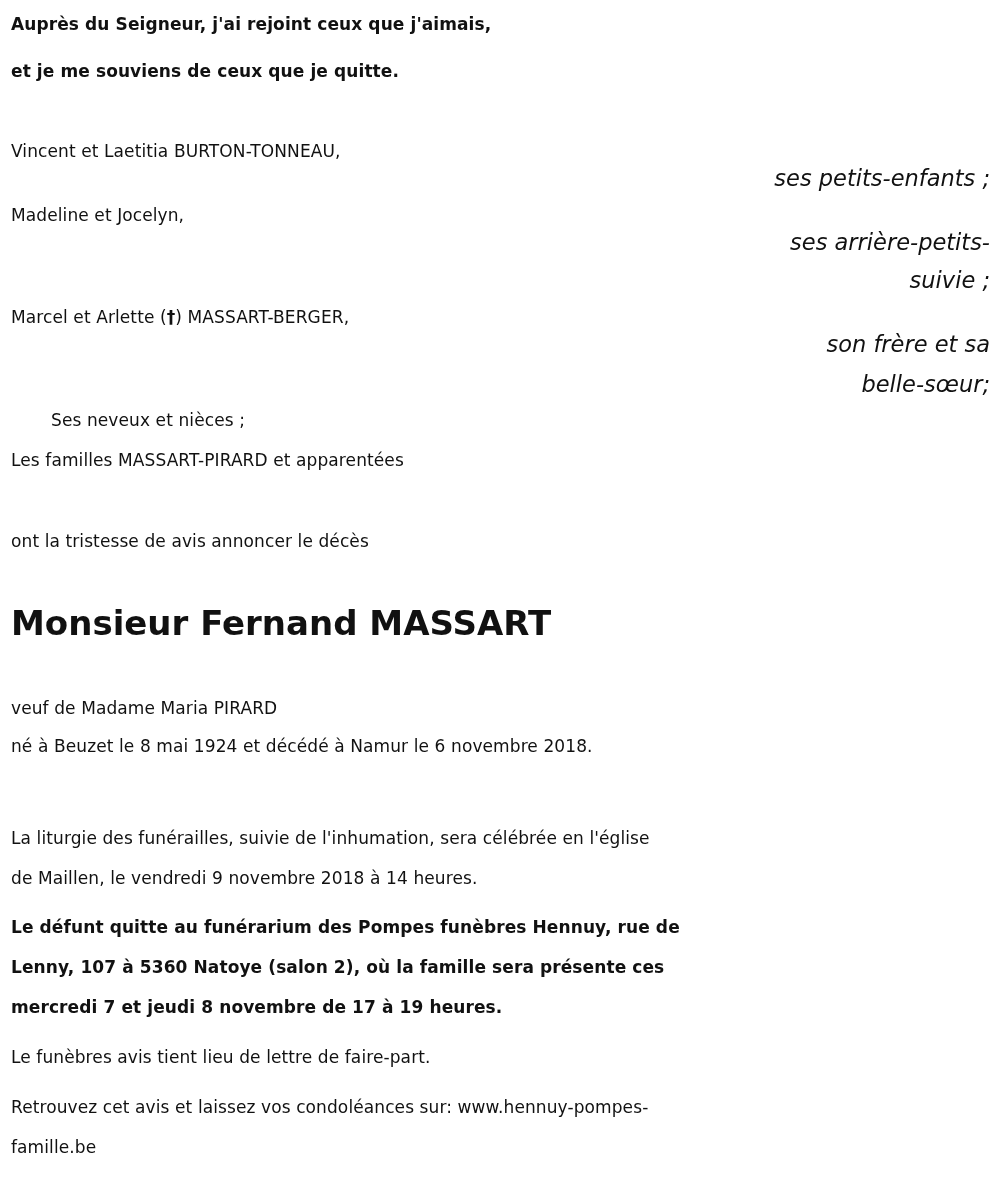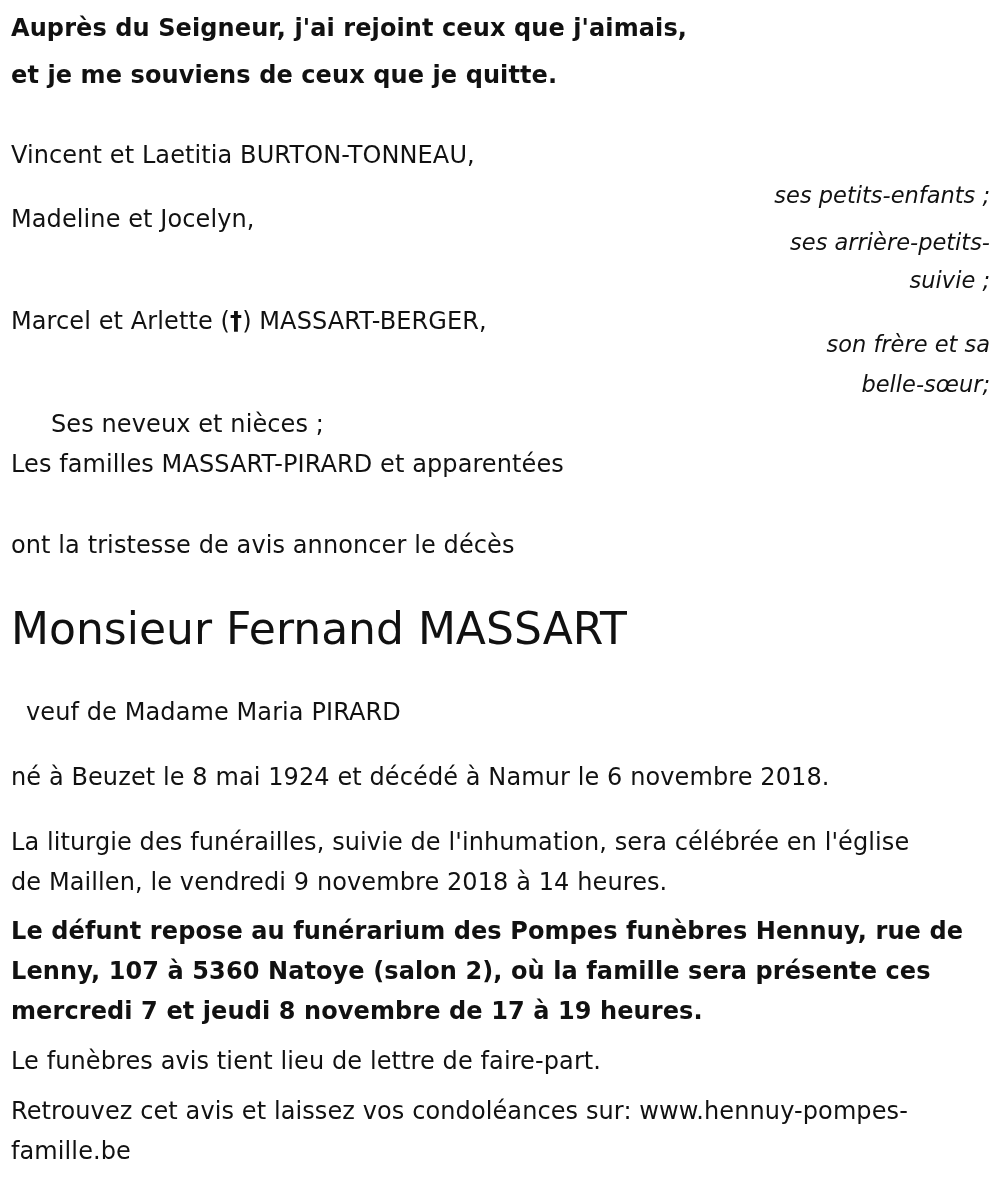--- a/index.html
+++ b/index.html
@@ -1,57 +1,57 @@
 <!DOCTYPE html>
 <html><head>
   <meta charset="utf-8">
   <style>
     html, body { margin: 0; padding: 0; background: #ffffff; }
     body { width: 1000px; height: 1181px; position: relative; overflow: hidden;
            font-family: "DejaVu Sans", sans-serif; color: #111111; }
-    .line { position: absolute; left: 11px; white-space: nowrap; font-size: 24px; letter-spacing: 0.1px; }
+    .line { position: absolute; left: 11px; white-space: nowrap; font-size: 17px; letter-spacing: 0.1px; }
     .bold { font-weight: bold; }
     .right { position: absolute; right: 10px; text-align: right; white-space: nowrap;
              font-style: italic; font-size: 22.5px; }
-    .title { position: absolute; left: 11px; font-weight: normal; font-size: 44px; white-space: nowrap; }
+    .title { position: absolute; left: 11px; font-weight: bold; font-size: 34px; white-space: nowrap; }
     .cross { font-weight: bold; }
   </style>
 </head>
 <body>
 
 <div>
   <div class="line bold" style="top:14px;">Auprès du Seigneur, j'ai rejoint ceux que j'aimais,</div>
   <div class="line bold" style="top:61px;">et je me souviens de ceux que je quitte.</div>
 
   <div class="line" style="top:141px;">Vincent et Laetitia BURTON-TONNEAU,</div>
-  <div class="right" style="top:182px;">ses petits-enfants ;</div>
+  <div class="right" style="top:165px;">ses petits-enfants ;</div>
 
   <div class="line" style="top:205px;">Madeline et Jocelyn,</div>
   <div class="right" style="top:229px;">ses arrière-petits-</div>
   <div class="right" style="top:267px;">suivie ;</div>
 
   <div class="line" style="top:307px;"><span>Marcel et Arlette (</span><span class="cross">†</span><span>) MASSART-BERGER,</span></div>
   <div class="right" style="top:331px;">son frère et sa</div>
   <div class="right" style="top:371px;">belle-sœur;</div>
 
   <div class="line" style="top:410px;margin-left:40px;">Ses neveux et nièces ;</div>
   <div class="line" style="top:450px;">Les familles MASSART-PIRARD et apparentées</div>
 
   <div class="line" style="top:531px;">ont la tristesse de avis annoncer le décès</div>
 
   <div class="title" style="top:603px;">Monsieur Fernand MASSART</div>
 
-  <div class="line" style="top:698px;margin-left:15px;">veuf de Madame Maria PIRARD</div>
+  <div class="line" style="top:698px;">veuf de Madame Maria PIRARD</div>
 
-  <div class="line" style="top:763px;">né à Beuzet le 8 mai 1924 et décédé à Namur le 6 novembre 2018.</div>
+  <div class="line" style="top:736px;">né à Beuzet le 8 mai 1924 et décédé à Namur le 6 novembre 2018.</div>
 
   <div class="line" style="top:828px;">La liturgie des funérailles, suivie de l'inhumation, sera célébrée en l'église</div>
   <div class="line" style="top:868px;">de Maillen, le vendredi 9 novembre 2018 à 14 heures.</div>
 
-  <div class="line bold" style="top:917px;">Le défunt repose au funérarium des Pompes funèbres Hennuy, rue de</div>
+  <div class="line bold" style="top:917px;">Le défunt quitte au funérarium des Pompes funèbres Hennuy, rue de</div>
   <div class="line bold" style="top:957px;">Lenny, 107 à 5360 Natoye (salon 2), où la famille sera présente ces</div>
   <div class="line bold" style="top:997px;">mercredi 7 et jeudi 8 novembre de 17 à 19 heures.</div>
 
   <div class="line" style="top:1047px;">Le funèbres avis tient lieu de lettre de faire-part.</div>
 
   <div class="line" style="top:1097px;">Retrouvez cet avis et laissez vos condoléances sur: www.hennuy-pompes-</div>
   <div class="line" style="top:1137px;">famille.be</div>
 </div>
 
 </body></html>

